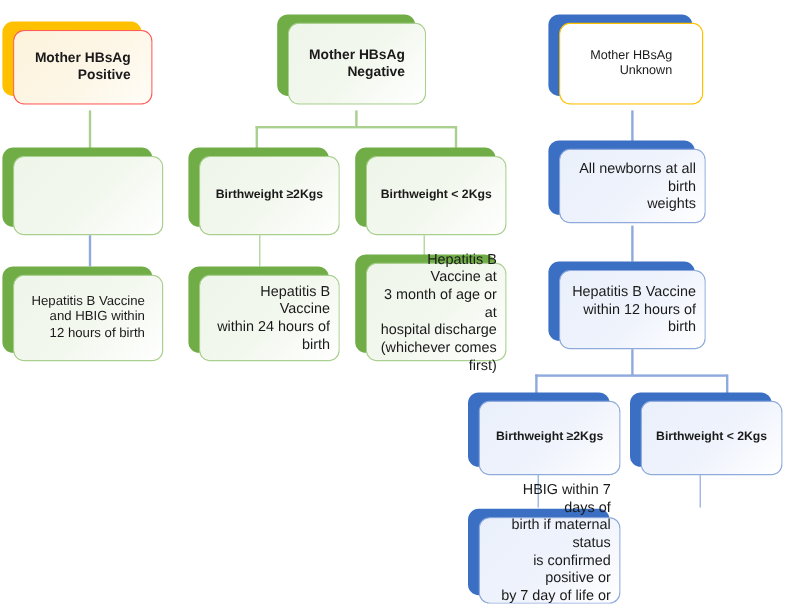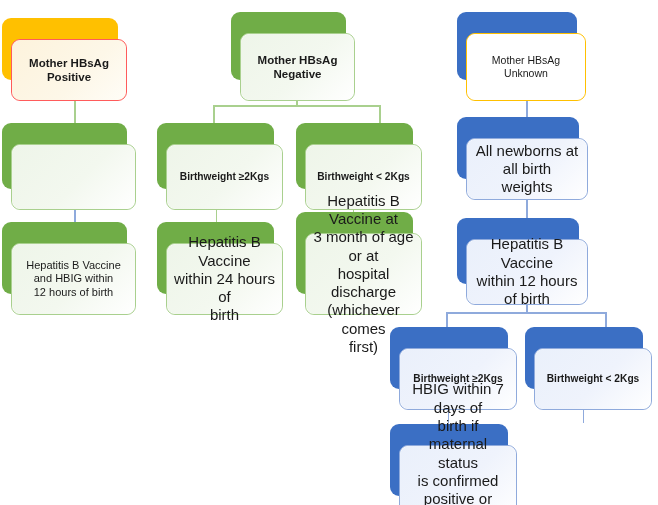--- a/index.html
+++ b/index.html
@@ -34,29 +34,29 @@
     position: absolute;
     left: 0;
     top: 0;
     width: 100%;
     height: 100%;
     border-radius: 9px;
   }
   .node .front {
     position: absolute;
     left: 9px;
-    top: 21px;
+    top: 7px;
     width: 100%;
     height: 100%;
     border-radius: 9px;
     box-sizing: border-box;
     display: flex;
     align-items: center;
     justify-content: center;
-    text-align: center;
+    text-align: right;
     padding: 3px 7px;
     line-height: 1.22;
     color: #1a1a1a;
   }
 
   
   .n-orange .shadow { background: #ffc000; }
   .n-orange .front  { background: #fdf6e3; border: 1.6px solid #ff5b5b; }
 
   
@@ -86,21 +86,21 @@
 
   .label {
     position: relative;
     z-index: 2;
     white-space: pre-line;
   }
 
   .fs-head   { font-size: 11.5px; font-weight: bold; }
   .fs-headsm { font-size: 10.5px; font-weight: normal; }
   .fs-body   { font-size: 11px;   font-weight: normal; }
-  .fs-bodysm { font-size: 15px;  font-weight: normal; }
+  .fs-bodysm { font-size: 12px;  font-weight: normal; }
   .fs-bw     { font-size: 10.2px; font-weight: bold; }
 </style>
 </head>
 <body>
 
 <div id="canvas">
 
   <div class="conn green" style="left:74px; top:92px; width:1.6px; height:38px;"></div>
 
   <div class="conn blue" style="left:74px; top:196px; width:1.6px; height:26px;"></div>

